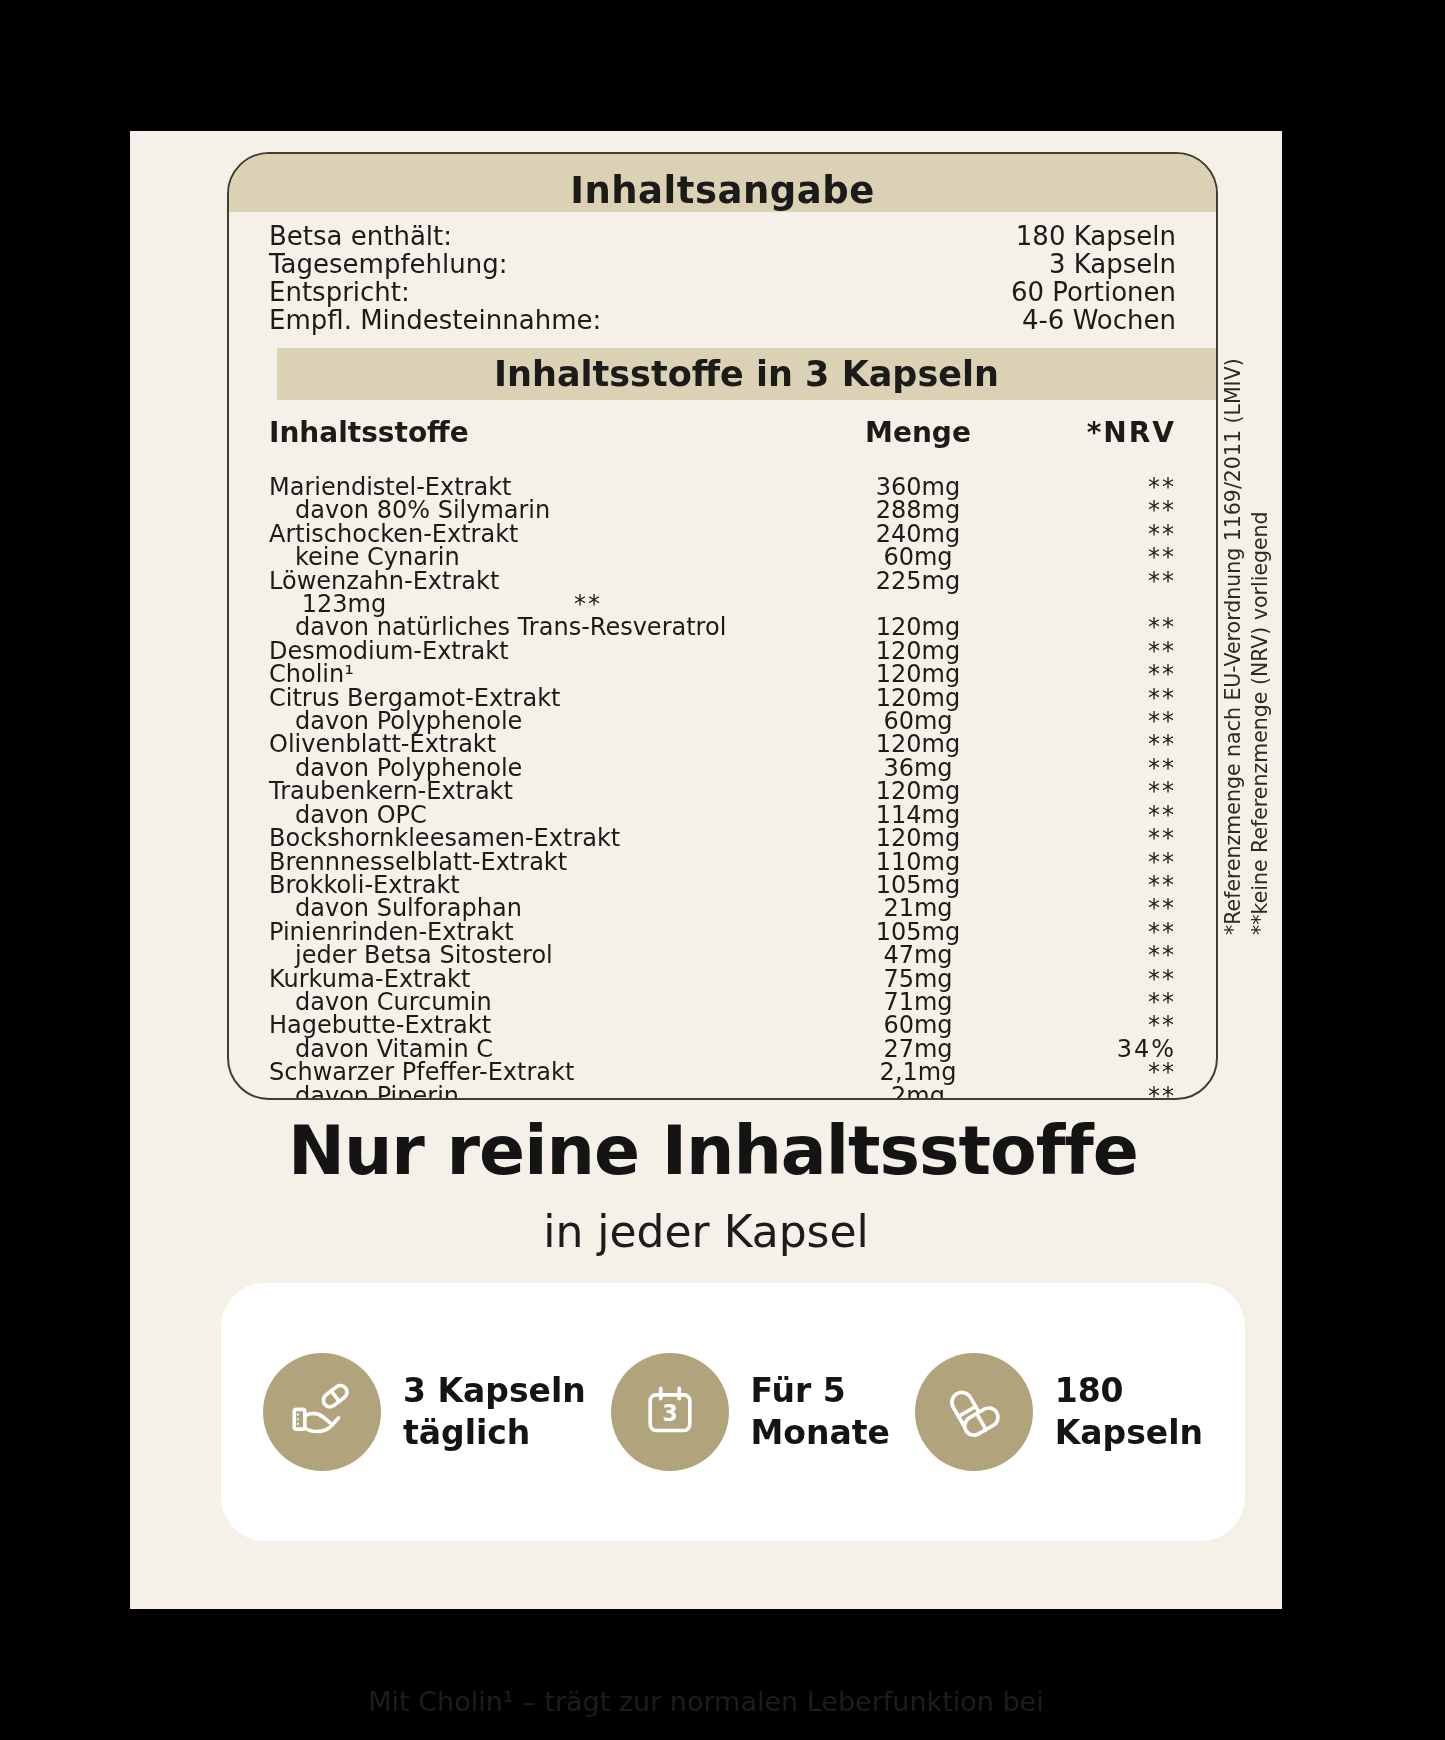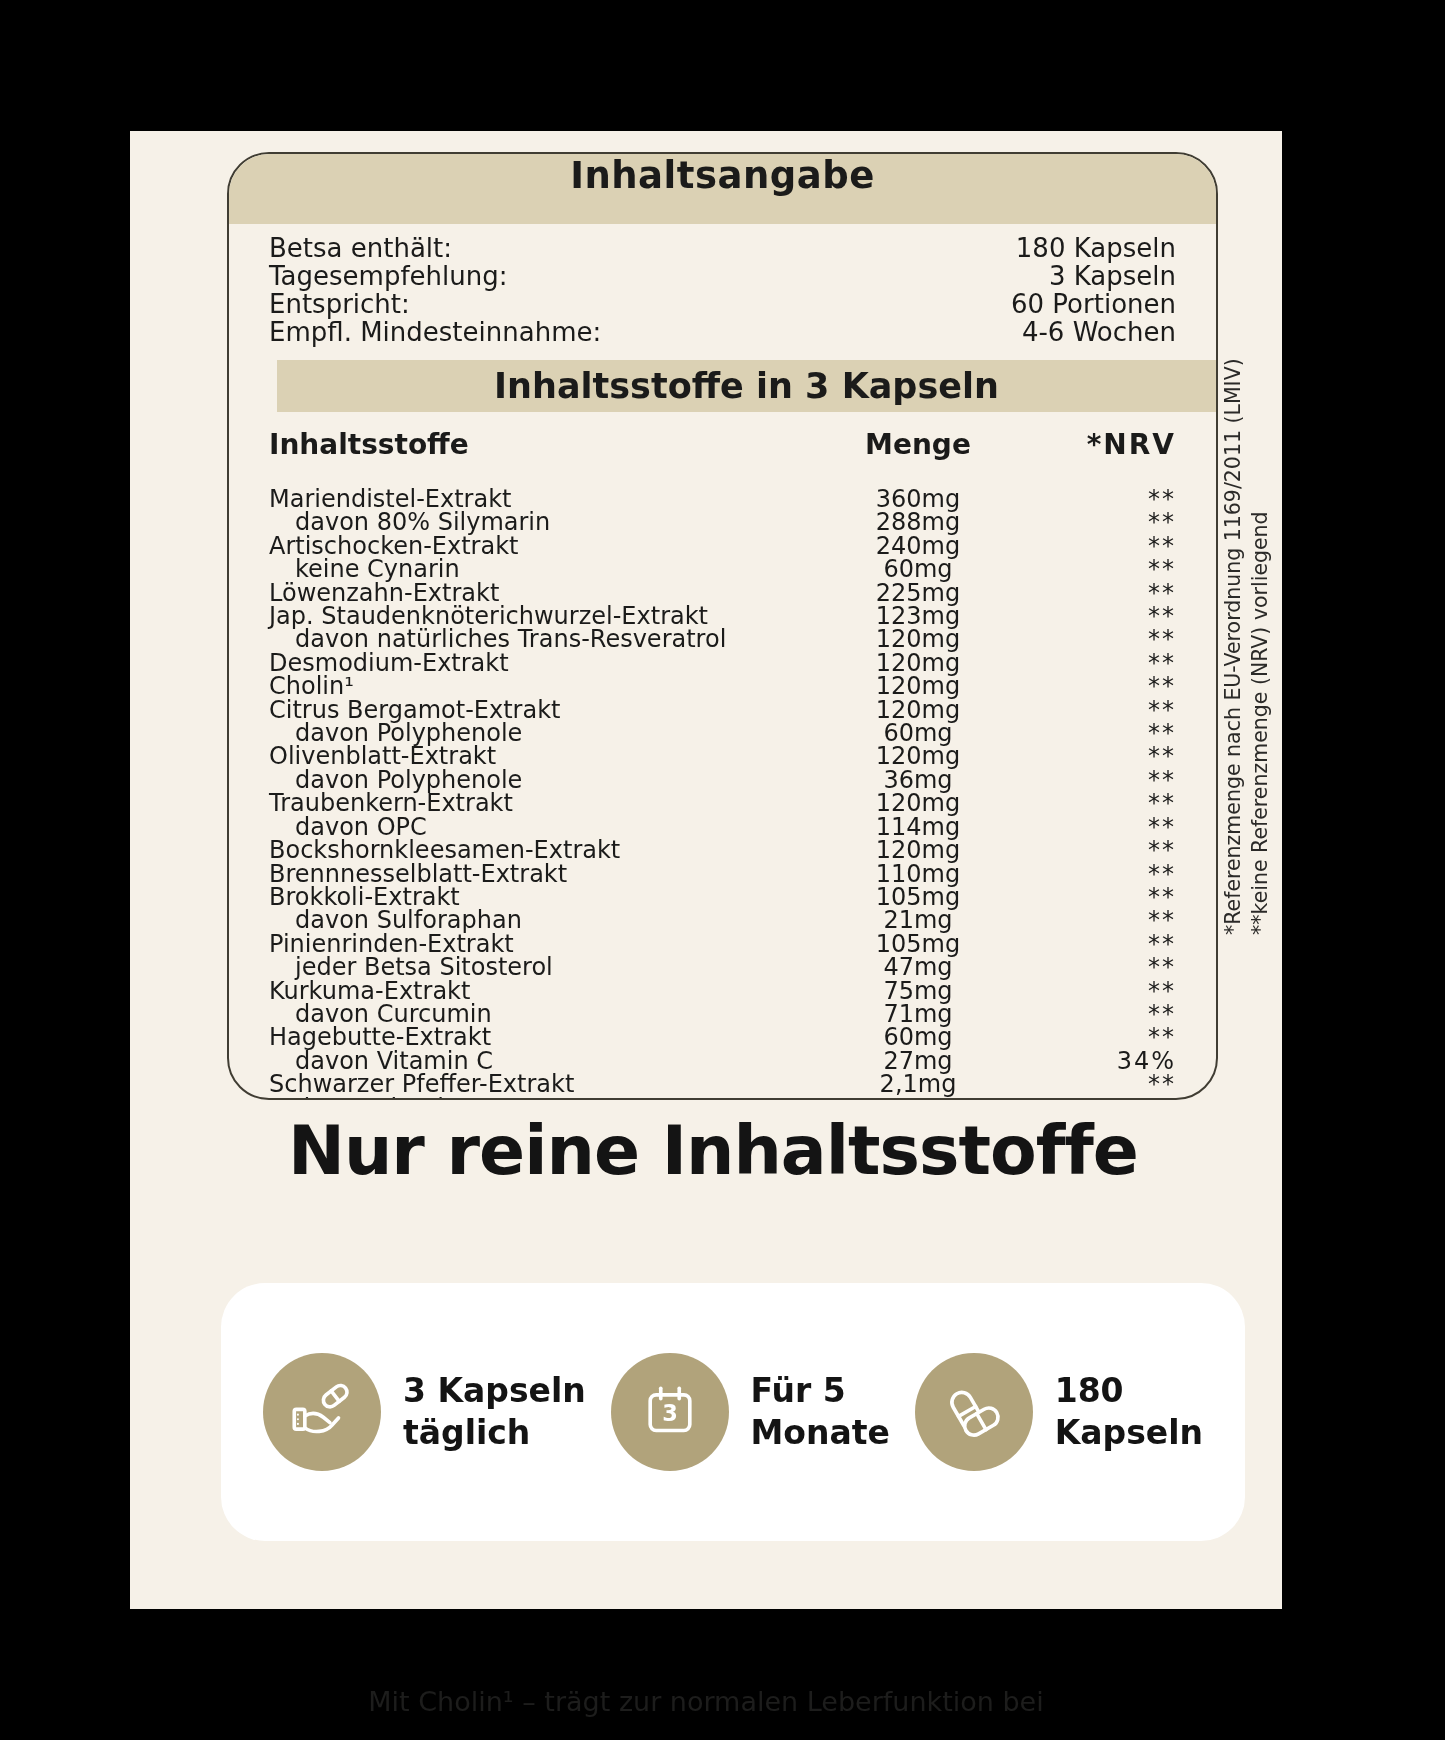--- a/index.html
+++ b/index.html
@@ -12,22 +12,22 @@
     position:absolute;left:130px;top:131px;width:1152px;height:1478px;
     background:#f6f1e8;
   }
   
   .card{
     position:absolute;left:97px;top:21px;width:991px;height:948px;
     border:2px solid #403d33;border-radius:42px;overflow:hidden;
     box-sizing:border-box;display:flex;flex-direction:column;background:#f6f1e8;
   }
   .card-header{
-    background:#dbd1b4;height:70px;flex:0 0 auto;
-    display:flex;align-items:flex-start;justify-content:center;
+    background:#dbd1b4;height:58px;flex:0 0 auto;
+    display:flex;align-items:flex-end;justify-content:center;
   }
   .card-header .title{font-size:37px;font-weight:bold;letter-spacing:.5px;}
   .dose-section{padding:10px 40px 8px 40px;flex:0 0 auto;}
   .dose-row{display:flex;justify-content:space-between;font-size:26px;line-height:28px;}
   .band2{
     background:#dbd1b4;height:52px;flex:0 0 auto;margin-top:6px;
     display:flex;align-items:center;justify-content:center;margin-left:48px;
   }
   .band2 .title{font-size:35px;font-weight:bold;}
   .table-section{padding:16px 40px 0 40px;flex:1 1 auto;}
@@ -131,21 +131,20 @@
             <div class="col-name">keine Cynarin</div>
             <div class="col-menge">60mg</div>
             <div class="col-nrv">**</div>
           </div>
           <div class="t-row">
             <div class="col-name">Löwenzahn-Extrakt</div>
             <div class="col-menge">225mg</div>
             <div class="col-nrv">**</div>
           </div>
           <div class="t-row">
-            <div class="col-name">Jap. Staudenknöterichwurzel-Extrakt</div>
             <div class="col-menge">123mg</div>
             <div class="col-nrv">**</div>
           </div>
           <div class="t-row indent">
             <div class="col-name">davon natürliches Trans-Resveratrol</div>
             <div class="col-menge">120mg</div>
             <div class="col-nrv">**</div>
           </div>
           <div class="t-row">
             <div class="col-name">Desmodium-Extrakt</div>
@@ -250,20 +249,21 @@
         </div>
     </div>
   </div>
 
   <div class="side-note">
     <div>*Referenzmenge nach EU-Verordnung 1169/2011 (LMIV)</div>
     <div>**keine Referenzmenge (NRV) vorliegend</div>
   </div>
 
   <div class="headline">Nur reine Inhaltsstoffe</div>
+  <div class="subheadline">in jeder Kapsel</div>
 
   <div class="benefits-card">
 
     <div class="badge">
       <div class="badge-circle">
         <svg width="66" height="66" viewBox="0 0 100 100" fill="none" stroke="#ffffff" stroke-width="5.5" stroke-linecap="round" stroke-linejoin="round">
           <g transform="rotate(-38 70 26)">
             <rect x="50" y="16" width="40" height="20" rx="10"></rect>
             <line x1="70" y1="16" x2="70" y2="36"></line>
           </g>

